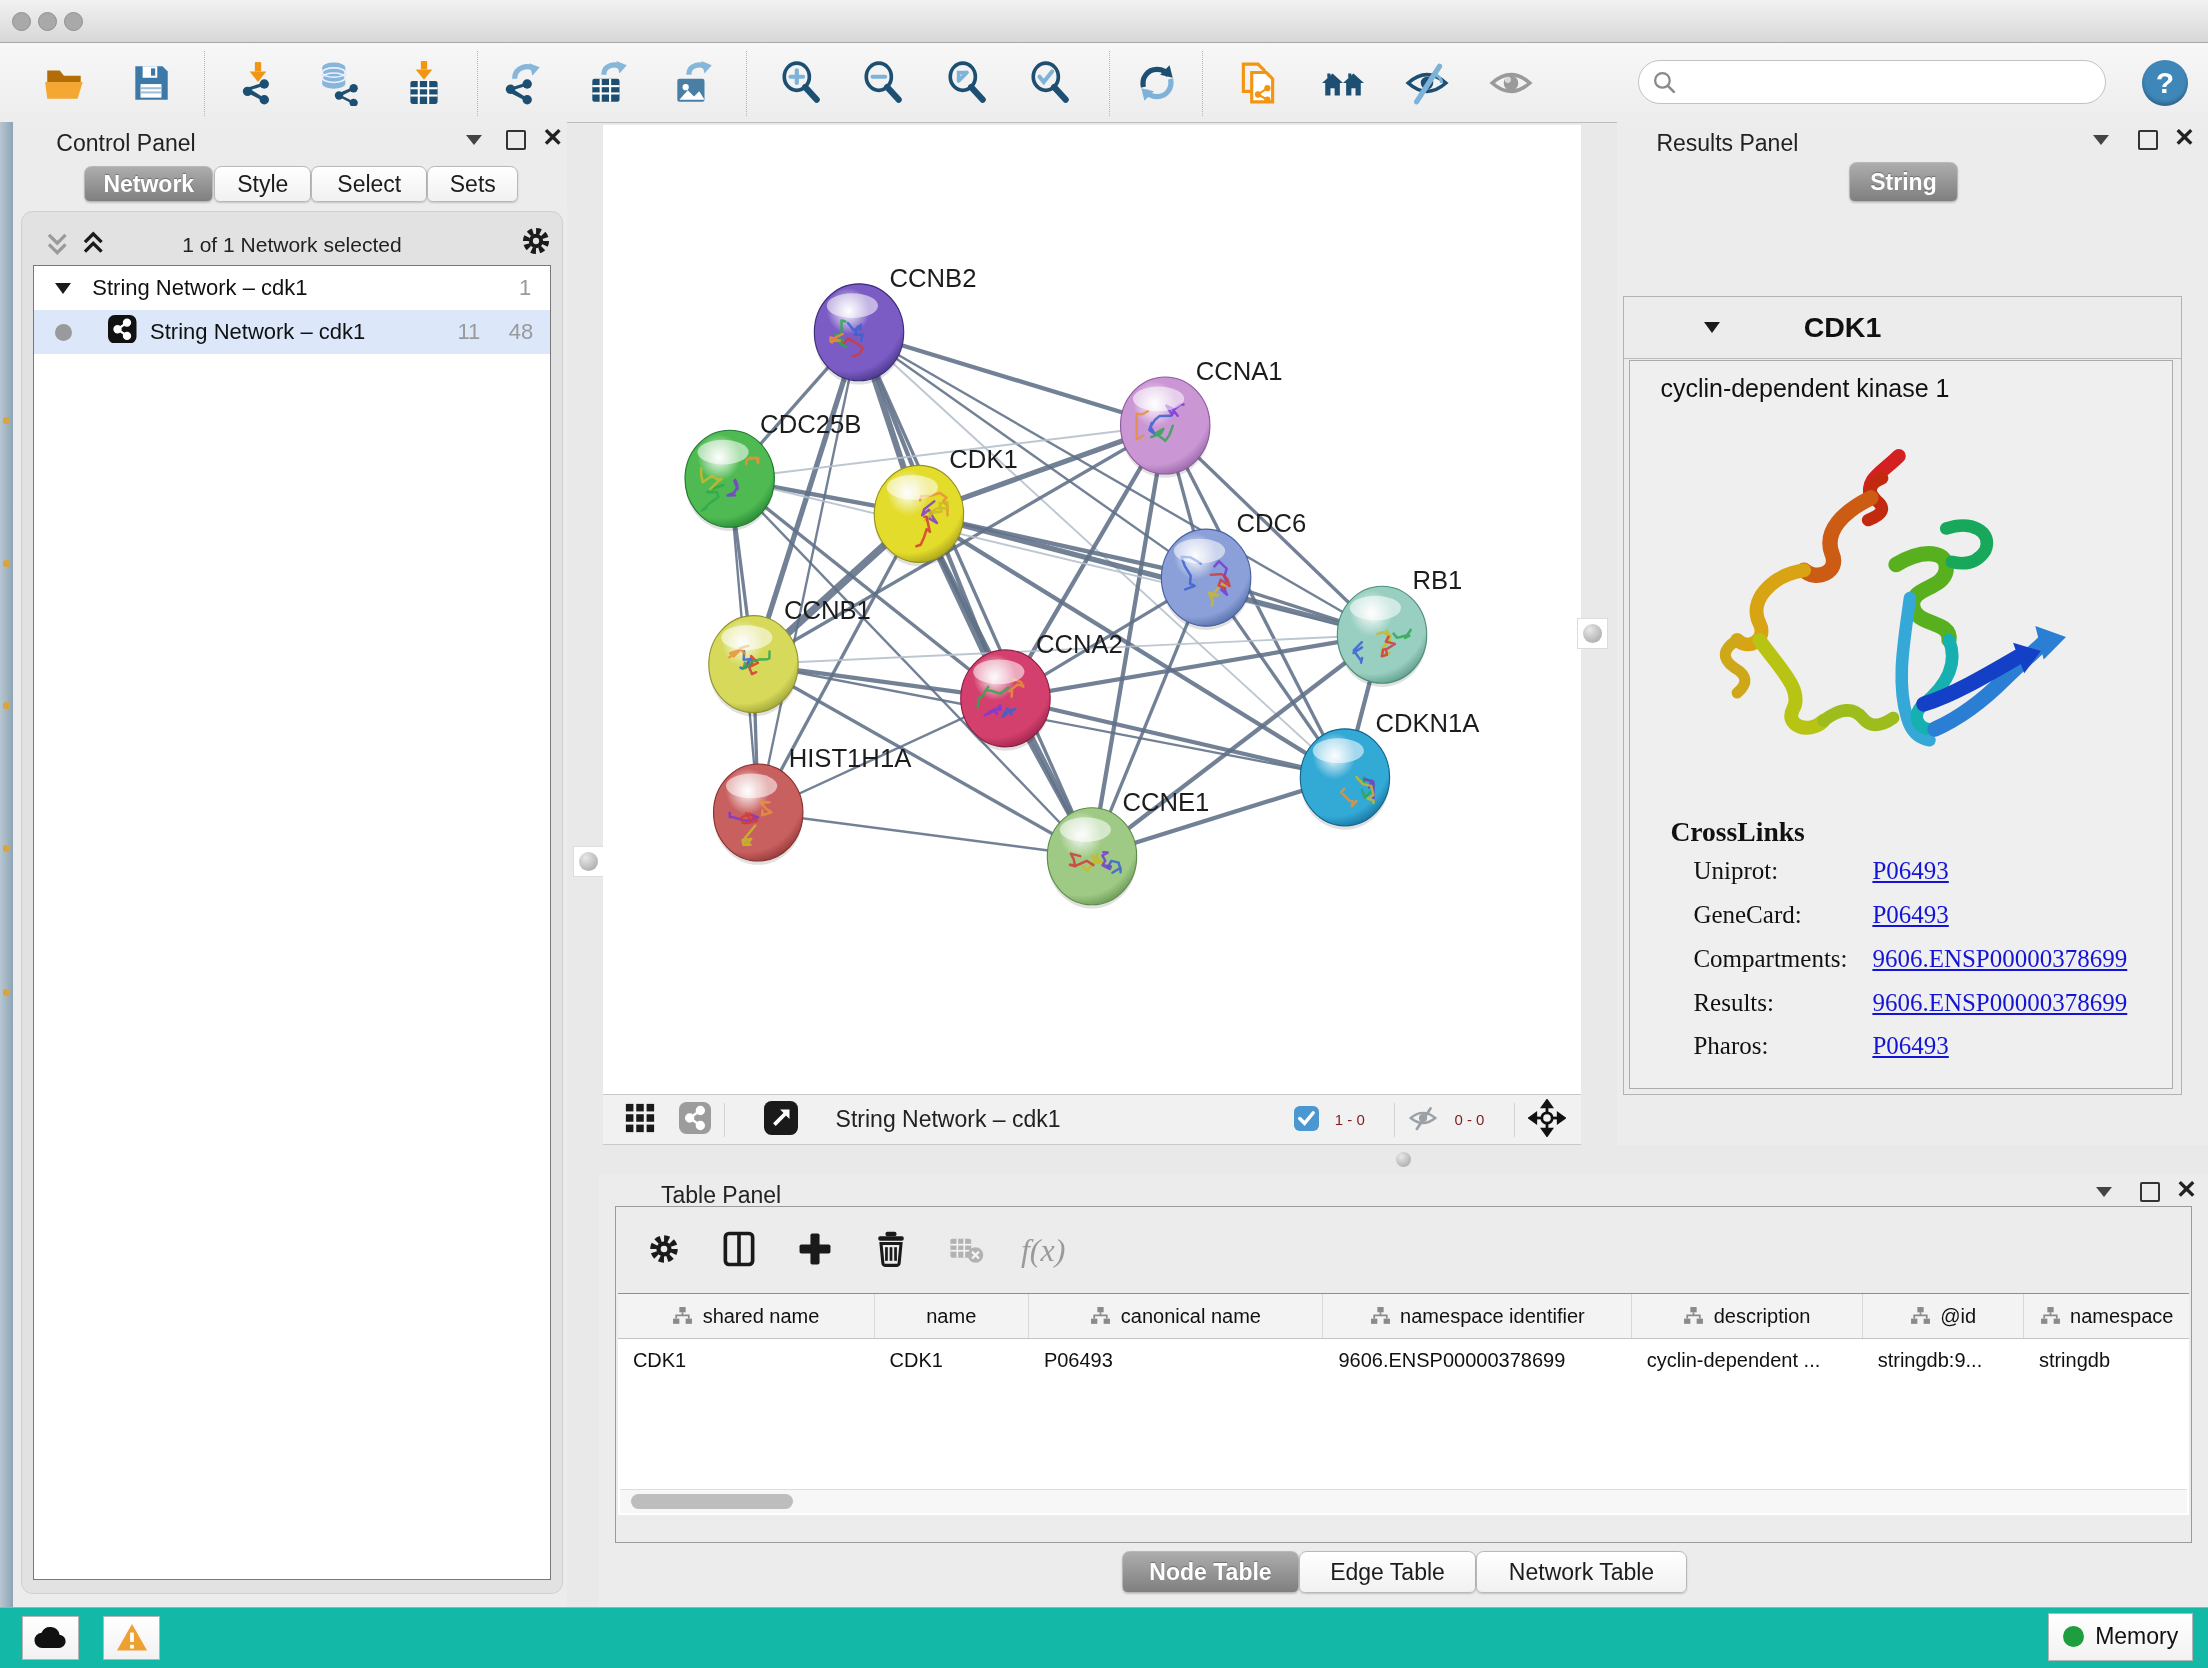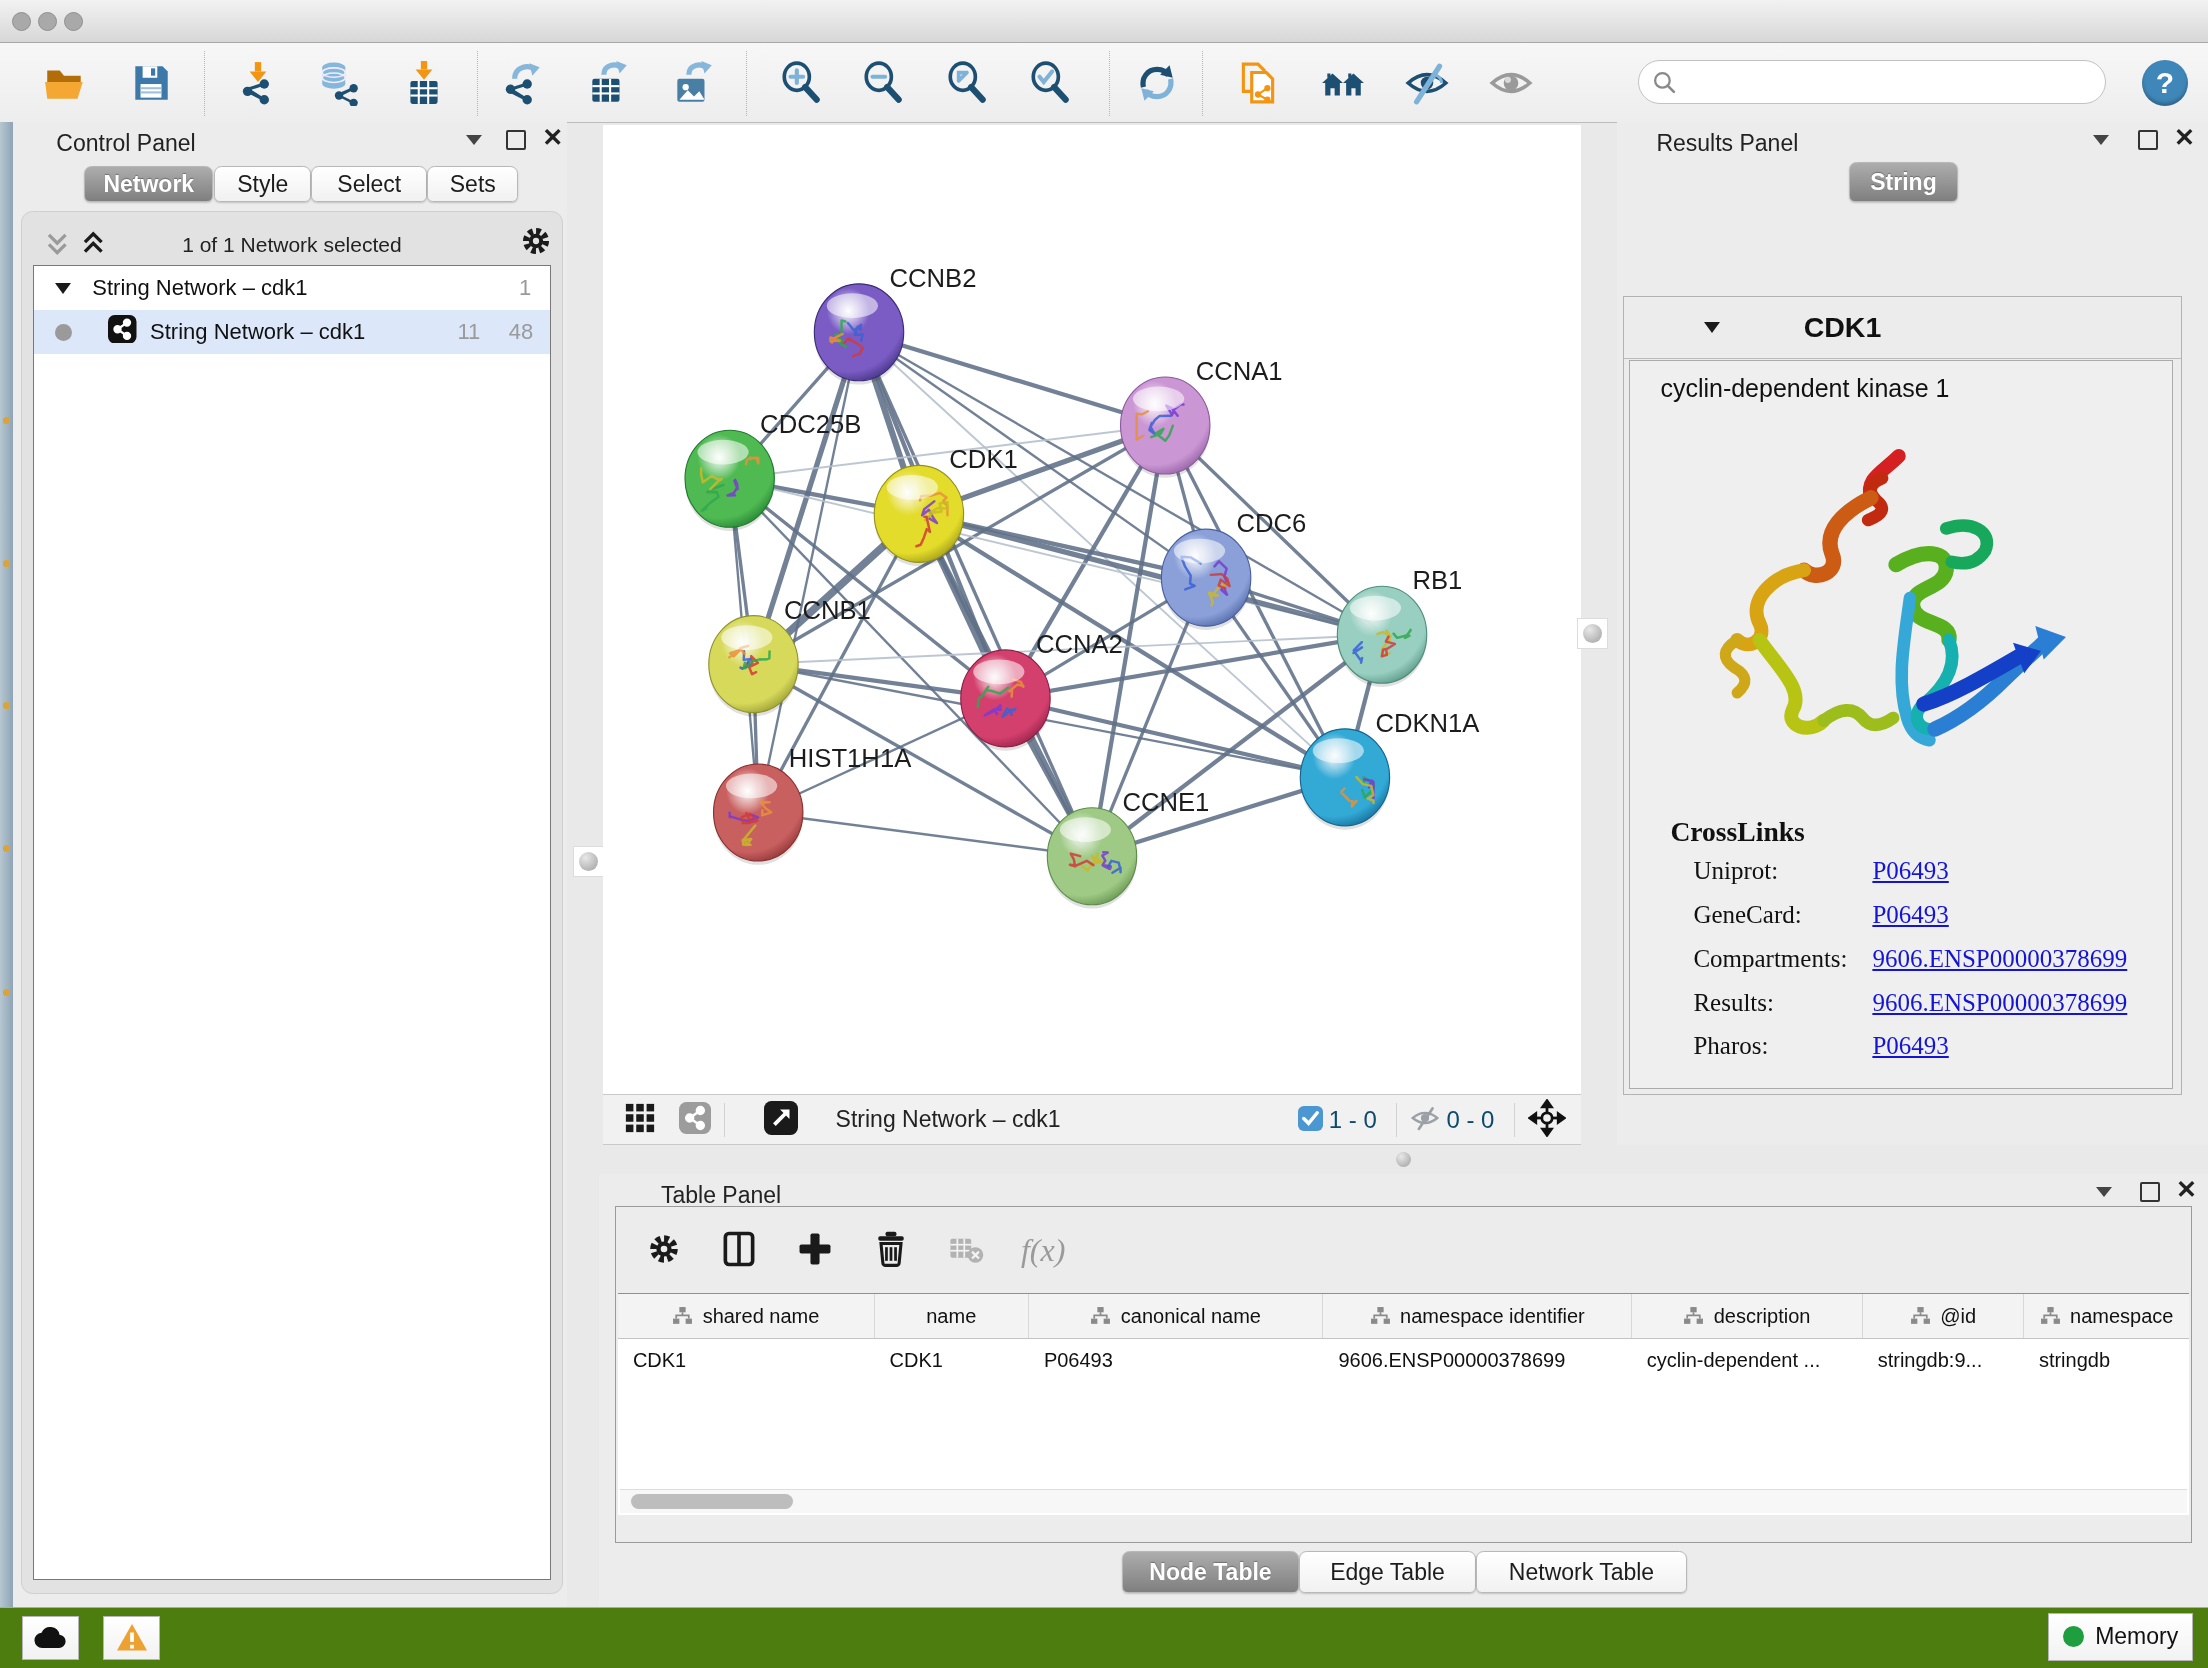--- a/index.html
+++ b/index.html
@@ -31,21 +31,21 @@
   .treerow.sel{background:#dce8fa;}
   .tri-down{width:0;height:0;border-left:8.6px solid transparent;border-right:8.6px solid transparent;border-top:11.4px solid #1a1a1a;}
   .graynum{color:#9a9a9a;}
   .handle-sq{width:28.5px;height:28.5px;background:#fff;border:1px solid #dcdcdc;display:flex;align-items:center;justify-content:center;}
   .handle-dot{width:19px;height:19px;border-radius:50%;background:radial-gradient(circle at 35% 30%,#e8e8e8,#9f9f9f);}
   
   .netcanvas{left:603px;top:125px;width:978px;height:969px;background:#fff;}
   .netbar{left:603px;top:1094px;width:978px;height:49px;background:#f1f1f1;border-top:1px solid #c9c9c9;border-bottom:1px solid #c9c9c9;display:flex;align-items:center;}
   .netbar .vsep{width:1px;height:34px;background:#d2d2d2;margin:0 13.3px;}
   .netname{font-size:23px;color:#222;margin-left:38px;}
-  .cnt{font-size:24px;color:#0c4a6e;margin:0 6px;}
+  .cnt{font-size:15px;color:#7f1d1d;margin:0 16px;}
   
   .rp{left:1617px;top:122px;width:592px;height:1023px;background:#ececec;}
   .rp-box{border:1.9px solid #b2b2b2;background:#ececec;}
   .btn{background:linear-gradient(#ffffff,#f3f3f3);border:1px solid #c0c0c0;border-radius:8.6px;font-size:23px;color:#111;display:flex;align-items:center;justify-content:center;box-shadow:0 1px 1.9px rgba(0,0,0,.2);}
   .gene-name{font-size:28.5px;font-weight:bold;color:#111;}
   .gene-desc{font-size:25px;color:#111;}
   .serif{font-family:"Liberation Serif",serif;}
   .xl-head{font-size:27.6px;font-weight:bold;color:#111;}
   .xl-label{font-size:25px;color:#111;}
   .xl-link{font-size:25px;color:#1414d6;text-decoration:underline;}
@@ -55,21 +55,21 @@
   .th{display:flex;align-items:center;justify-content:center;gap:9.5px;font-size:20px;color:#111;border-right:1px solid #d8d8d8;box-sizing:border-box;overflow:hidden;white-space:nowrap;}
   .trow{display:flex;height:42px;}
   .td{display:flex;align-items:center;font-size:20px;color:#111;padding-left:15px;box-sizing:border-box;overflow:hidden;white-space:nowrap;}
   .c0{width:258px}.c1{width:155px}.c2{width:296px}.c3{width:310px}.c4{width:232px}.c5{width:162px}.c6{width:166px}
   .hscroll{position:absolute;left:1.9px;right:1.9px;bottom:1.9px;height:23px;background:#f7f7f7;border-top:1px solid #ddd;}
   .hthumb{position:absolute;left:11.4px;top:3.8px;width:162px;height:15px;border-radius:7.6px;background:#bdbdbd;}
   .ticon{color:#1b1b1b;}
   .ticon.dis{opacity:.38;}
   .fx{font-family:"Liberation Serif",serif;font-style:italic;font-size:32px;color:#9a9a9a;}
   
-  .statusbar{left:0;top:1607px;width:2208px;height:61px;background:#4d7c0f;border-top:1px solid #ababab;}
+  .statusbar{left:0;top:1607px;width:2208px;height:61px;background:#14b8a6;border-top:1px solid #ababab;}
   .sbtn{background:linear-gradient(#ffffff,#f2f2f2);border:1.9px solid #b5b5b5;display:flex;align-items:center;justify-content:center;}
   .memdot{width:21px;height:21px;border-radius:50%;background:#1e9e3e;margin-right:11.4px;}
   .memlabel{font-size:23px;color:#111;}
 </style>
 </head>
 <body>
 
 <div id="app">
 
   <div class="abs titlebar">

